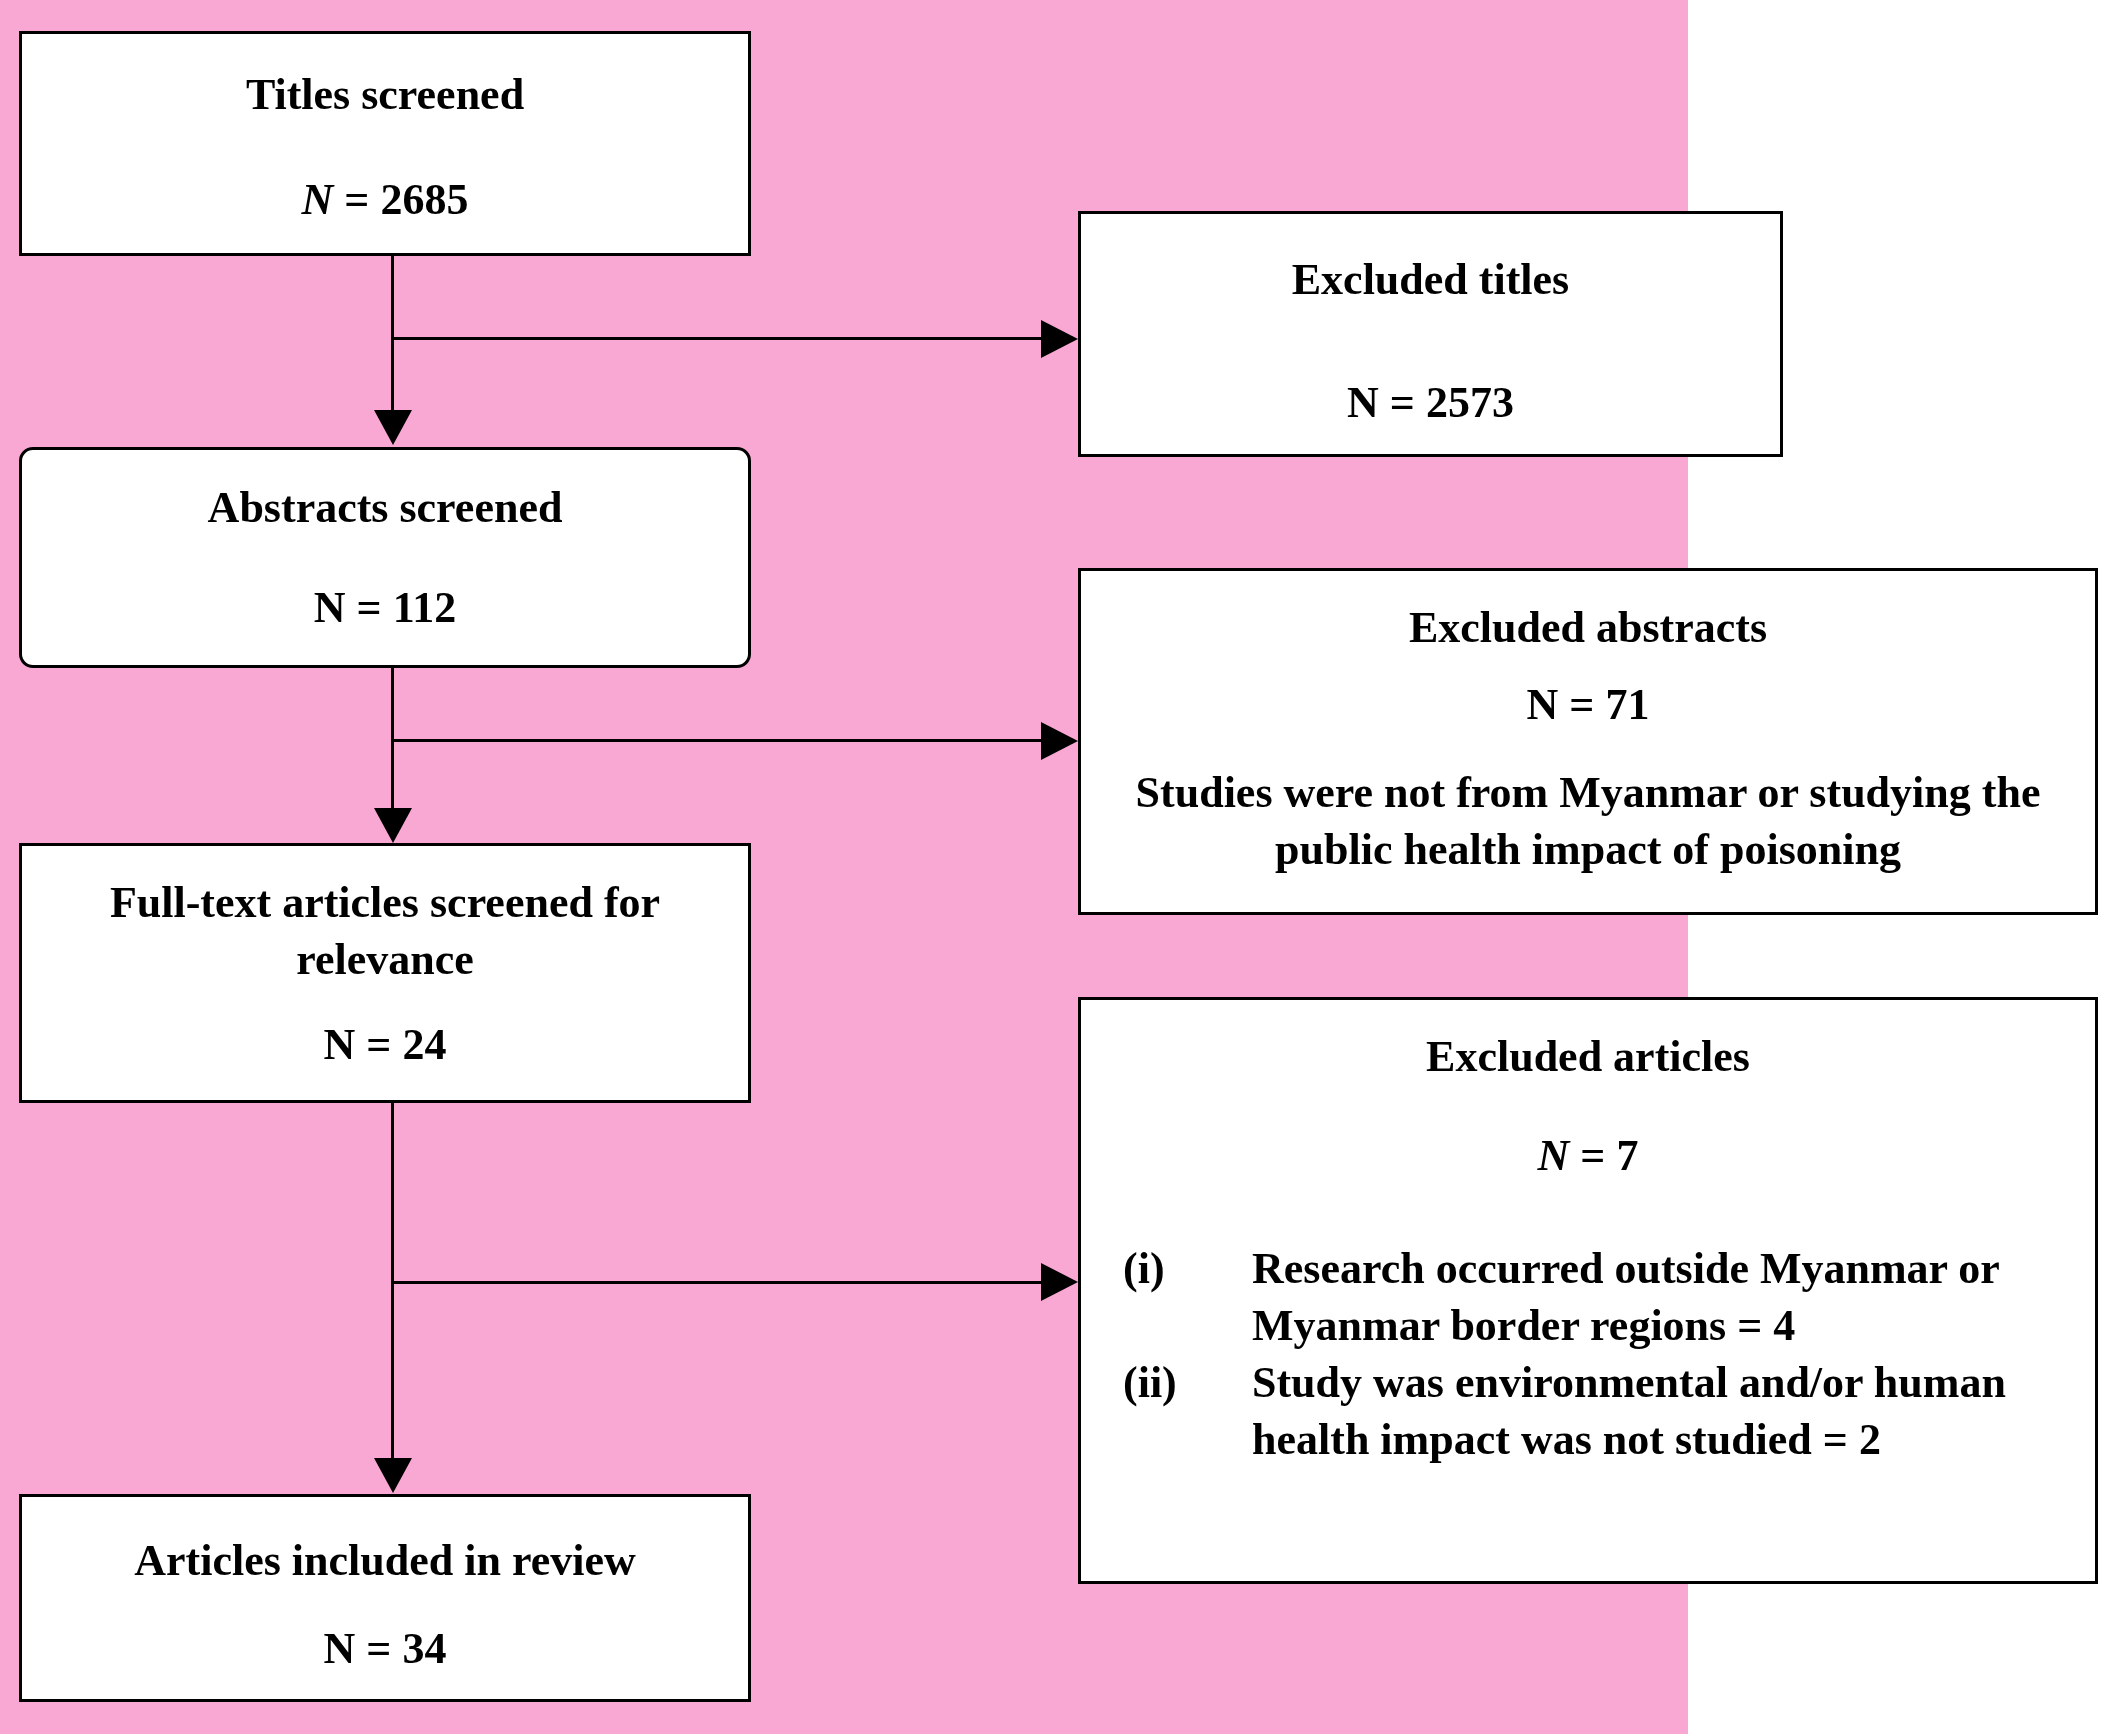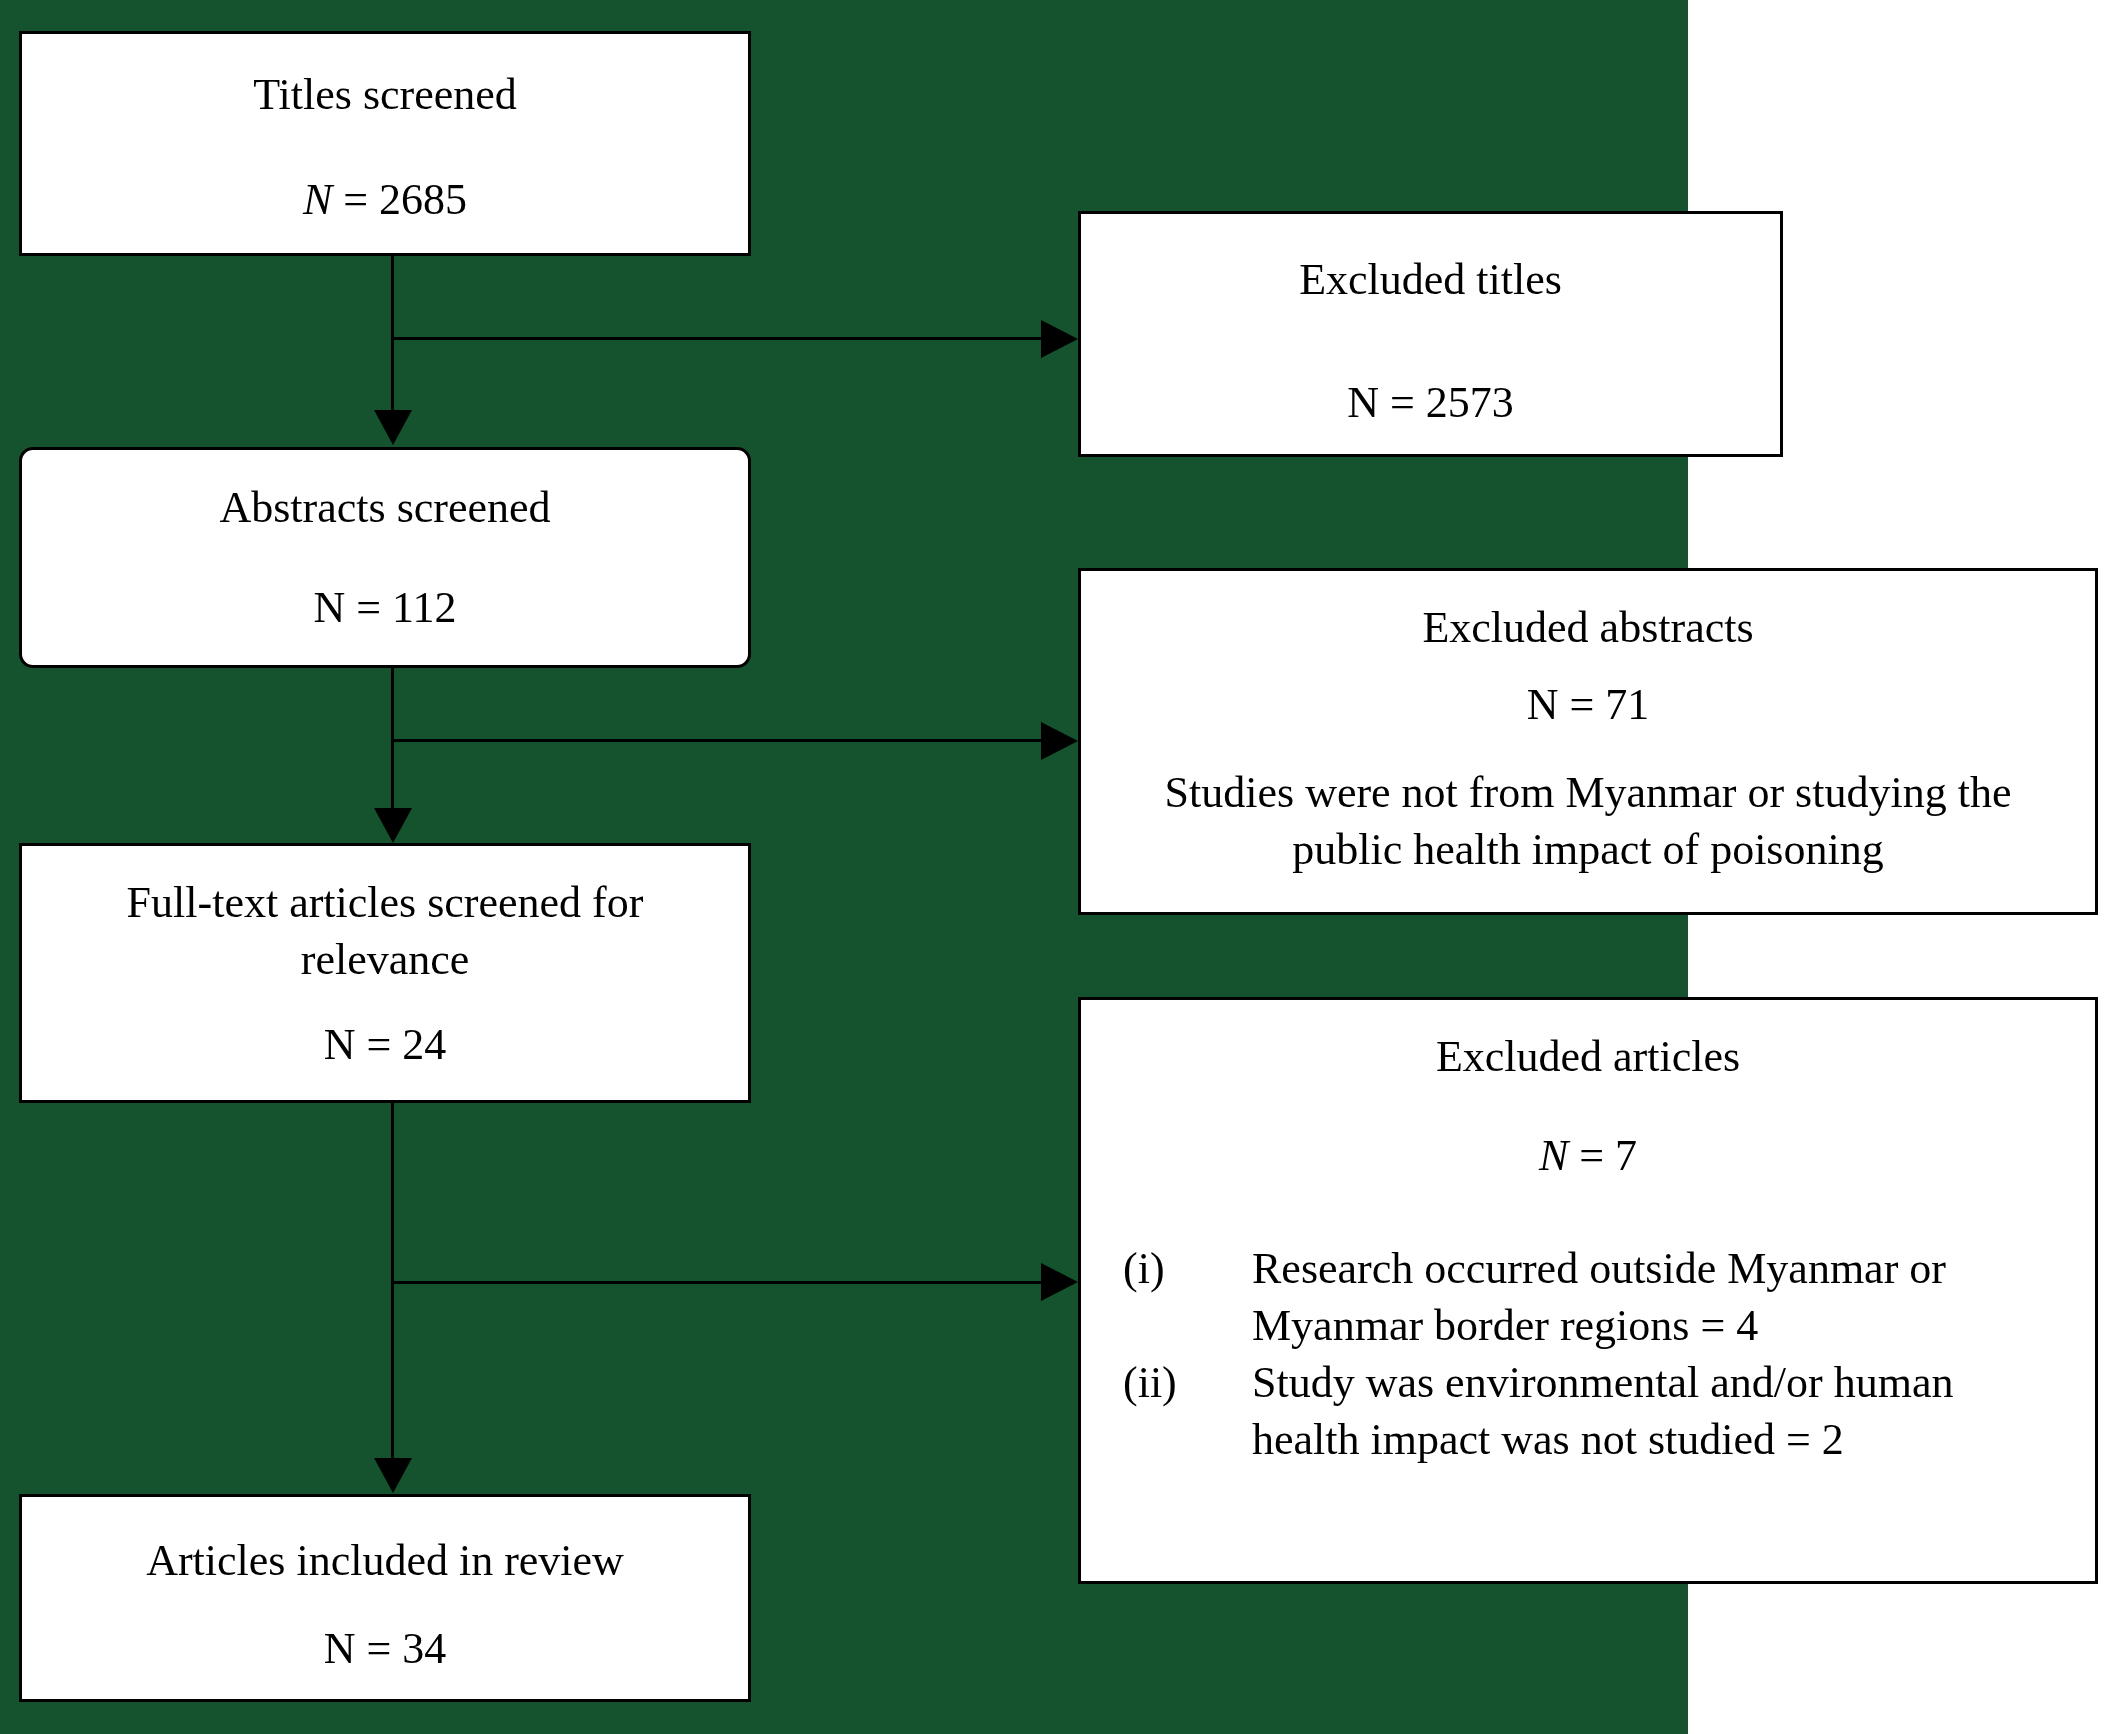--- a/index.html
+++ b/index.html
@@ -4,23 +4,24 @@
 <style>
   html, body {
     margin: 0;
     padding: 0;
     background: #ffffff;
   }
   .canvas {
     position: relative;
     width: 1688px;
     height: 1734px;
-    background: #14532d;
+    background: #f9a8d4;
     font-family: "Liberation Serif", "DejaVu Serif", serif;
     color: #000000;
+    font-weight: bold;
   }
   .box {
     position: absolute;
     box-sizing: border-box;
     border: 3.9px solid #000000;
     background: #ffffff;
     display: flex;
     flex-direction: column;
     align-items: center;
     text-align: center;

